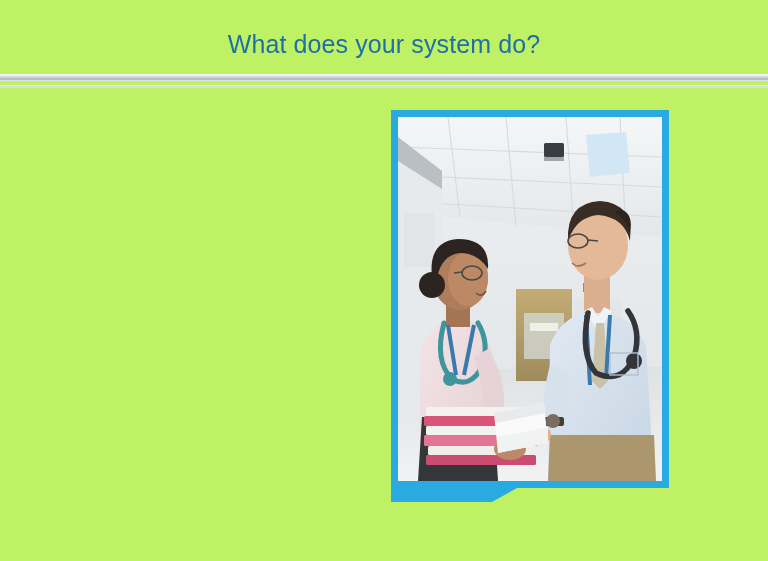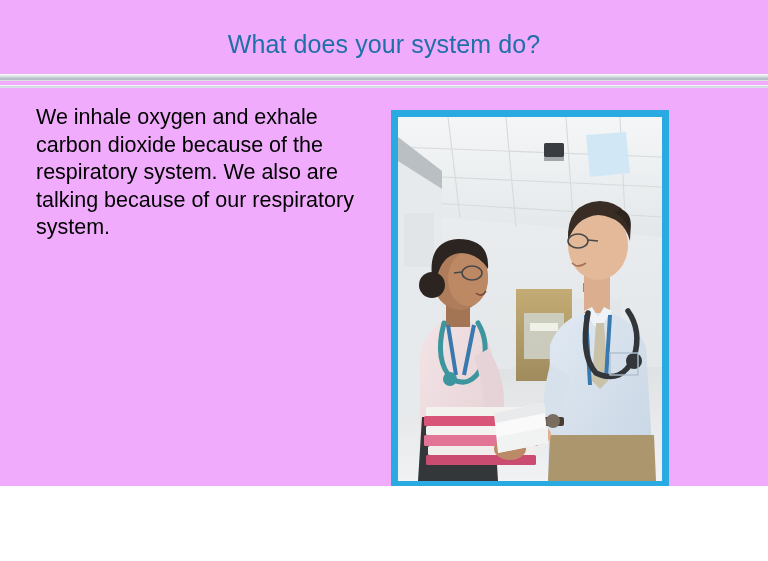--- a/index.html
+++ b/index.html
@@ -8,22 +8,22 @@
     padding: 0;
     background: #ffffff;
   }
   body {
     font-family: "Liberation Sans", sans-serif;
   }
 
   .slide {
     position: relative;
     width: 768px;
-    height: 486px;
-    background: #f0abfc;
+    height: 561px;
+    background: #bef264;
     overflow: hidden;
   }
 
   
   .title-area {
     position: absolute;
     left: 0;
     top: 22px;
     width: 768px;
     height: 44px;
@@ -135,21 +135,20 @@
 
   <div class="title-area">
     <div class="slide-title">What does your system do?</div>
   </div>
 
   <div class="divider-group">
     <div class="rule-thick"></div>
     <div class="rule-thin"></div>
   </div>
 
-  <div class="body-text">We inhale oxygen and exhale carbon dioxide because of the respiratory system. We also are talking because of our respiratory system.</div>
 
   <div class="picture-block">
 
     <div class="picture-frame">
       <div class="photo">
         <svg viewBox="0 0 264 364" preserveAspectRatio="xMidYMid slice">
           <defs>
             <linearGradient id="ceilGrad" x1="0" y1="0" x2="0" y2="1">
               <stop offset="0%" stop-color="#f4f6f7"></stop>
               <stop offset="100%" stop-color="#e2e6e8"></stop>

